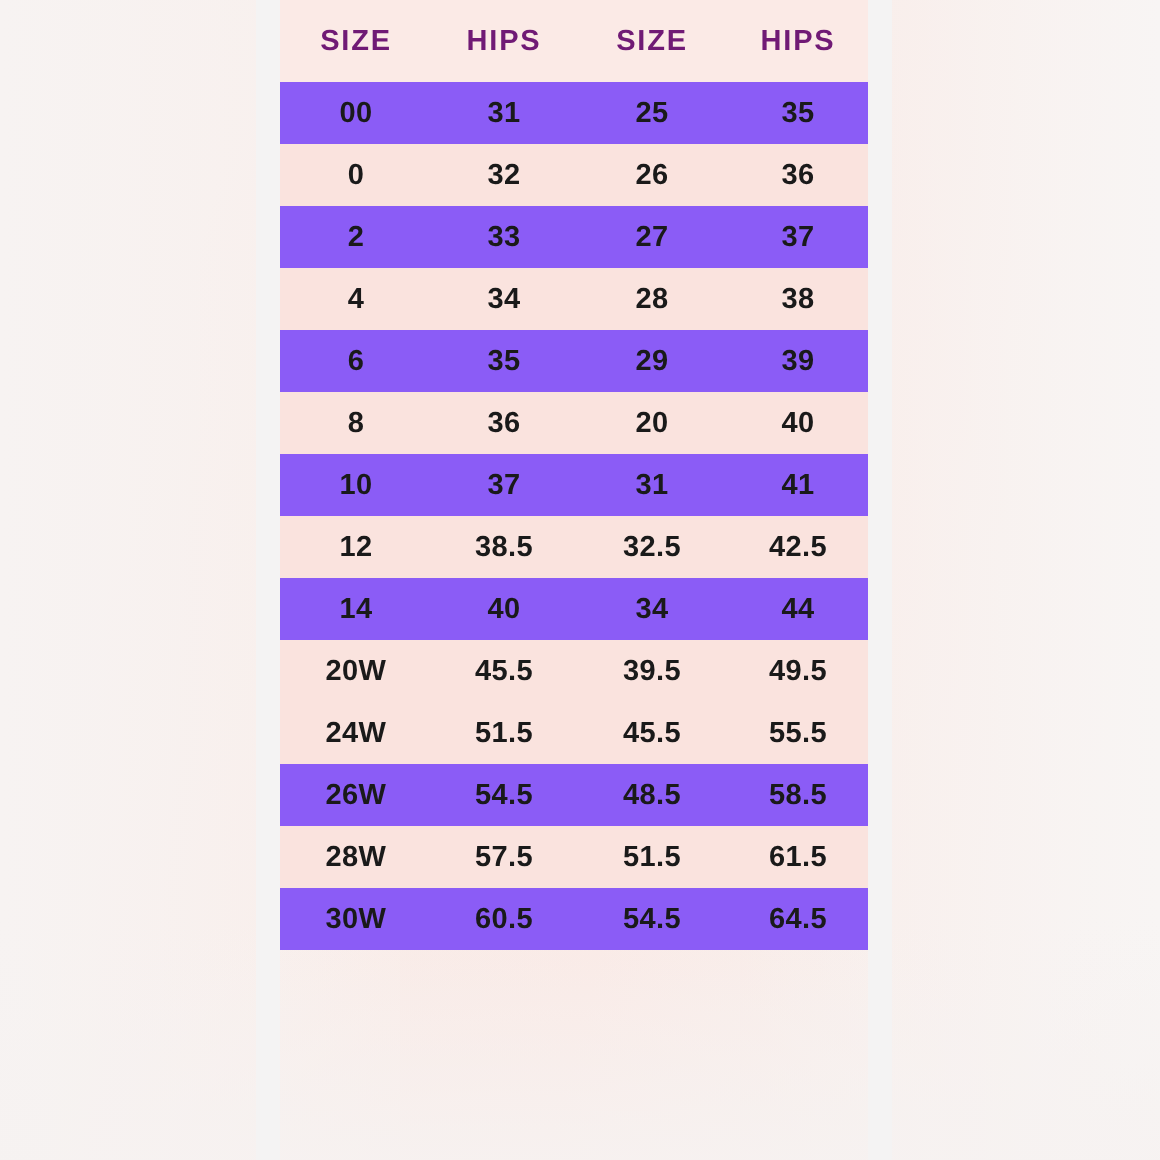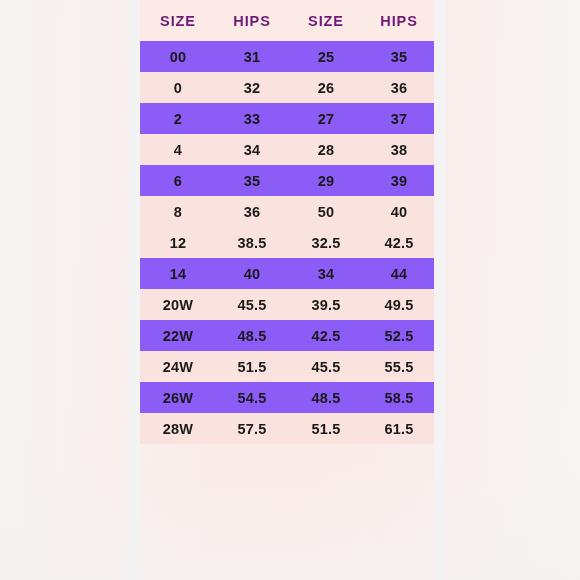--- a/index.html
+++ b/index.html
@@ -164,62 +164,68 @@
           </tr>
           <tr class="odd">
             <td>6</td>
             <td>35</td>
             <td>29</td>
             <td>39</td>
           </tr>
           <tr class="even">
             <td>8</td>
             <td>36</td>
-            <td>50</td>
+            <td>20</td>
             <td>40</td>
+          </tr>
+          <tr class="odd">
+            <td>10</td>
+            <td>37</td>
+            <td>31</td>
+            <td>41</td>
           </tr>
           <tr class="even">
             <td>12</td>
             <td>38.5</td>
             <td>32.5</td>
             <td>42.5</td>
           </tr>
           <tr class="odd">
             <td>14</td>
             <td>40</td>
             <td>34</td>
             <td>44</td>
           </tr>
           <tr class="even">
             <td>20W</td>
             <td>45.5</td>
             <td>39.5</td>
             <td>49.5</td>
           </tr>
-          <tr class="odd">
-            <td>22W</td>
-            <td>48.5</td>
-            <td>42.5</td>
-            <td>52.5</td>
-          </tr>
           <tr class="even">
             <td>24W</td>
             <td>51.5</td>
             <td>45.5</td>
             <td>55.5</td>
           </tr>
           <tr class="odd">
             <td>26W</td>
             <td>54.5</td>
             <td>48.5</td>
             <td>58.5</td>
           </tr>
           <tr class="even">
             <td>28W</td>
             <td>57.5</td>
             <td>51.5</td>
             <td>61.5</td>
           </tr>
+          <tr class="odd">
+            <td>30W</td>
+            <td>60.5</td>
+            <td>54.5</td>
+            <td>64.5</td>
+          </tr>
         </tbody>
     </table>
   </div>
 
 </div>
 
 </body></html>

